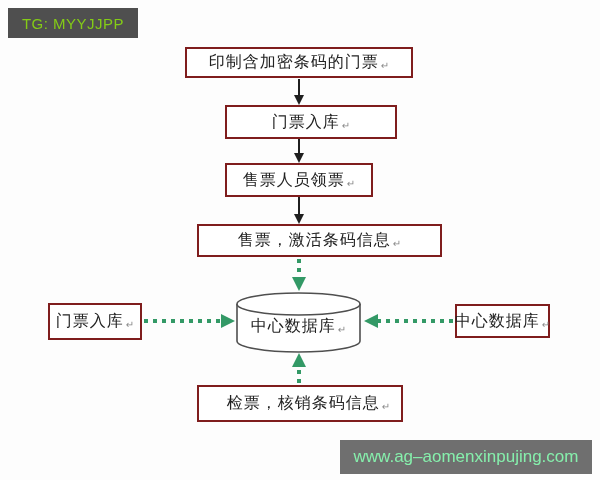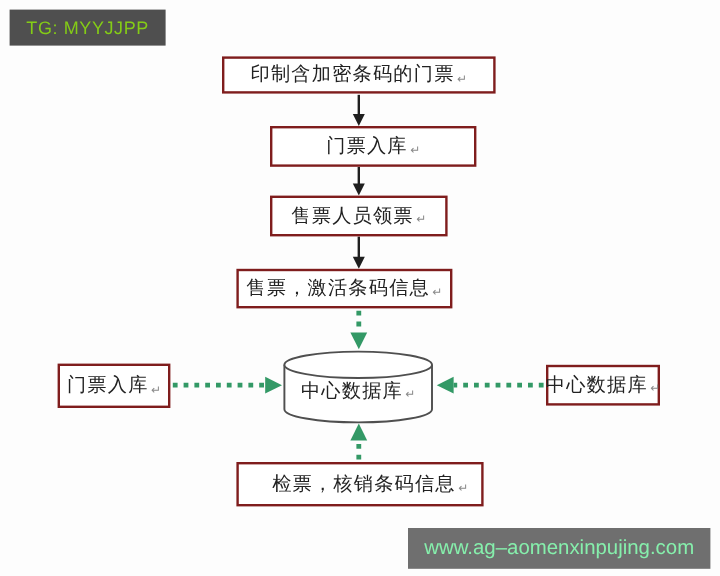--- a/index.html
+++ b/index.html
@@ -96,21 +96,21 @@
   <div class="node" style="left:225px; top:105px; width:172px; height:34px;">
     <span>门票入库</span>
     <span class="ret">↵</span>
   </div>
 
   <div class="node" style="left:225px; top:163px; width:148px; height:34px;">
     <span>售票人员领票</span>
     <span class="ret">↵</span>
   </div>
 
-  <div class="node" style="left:197px; top:224px; width:180px; height:33px;">
+  <div class="node" style="left:197px; top:224px; width:245px; height:33px;">
     <span>售票，激活条码信息</span>
     <span class="ret">↵</span>
   </div>
 
   <div class="cyl-label">
     <span>中心数据库</span>
     <span class="ret">↵</span>
   </div>
 
   <div class="node" style="left:48px; top:303px; width:94px; height:37px;">

